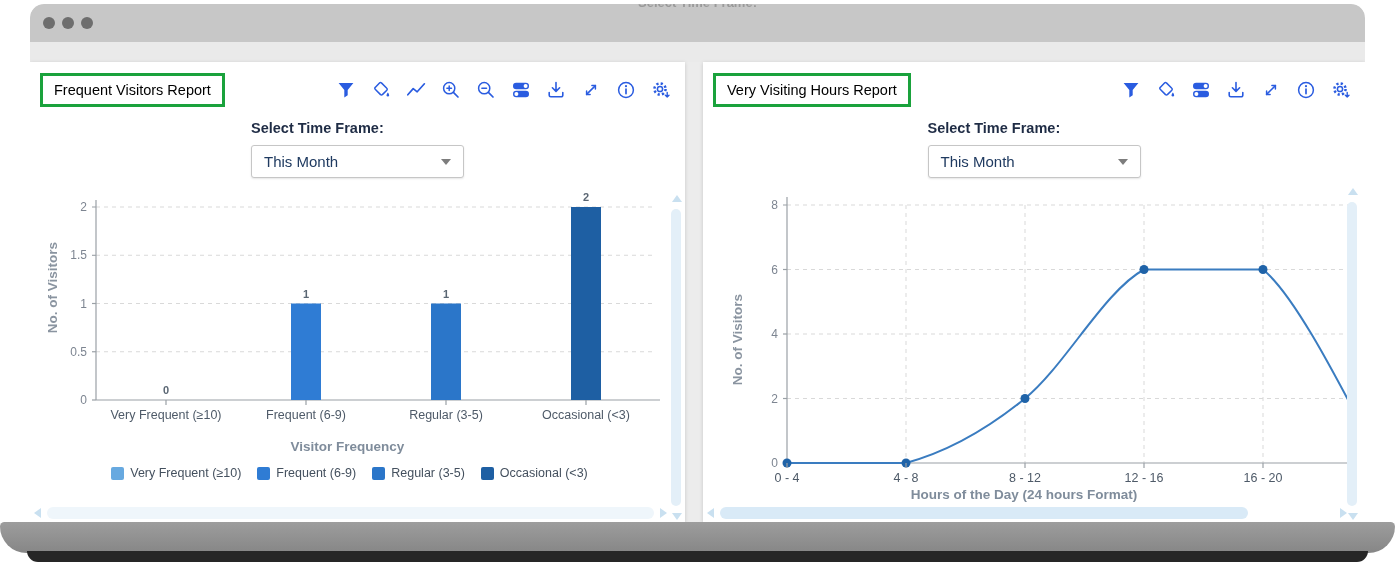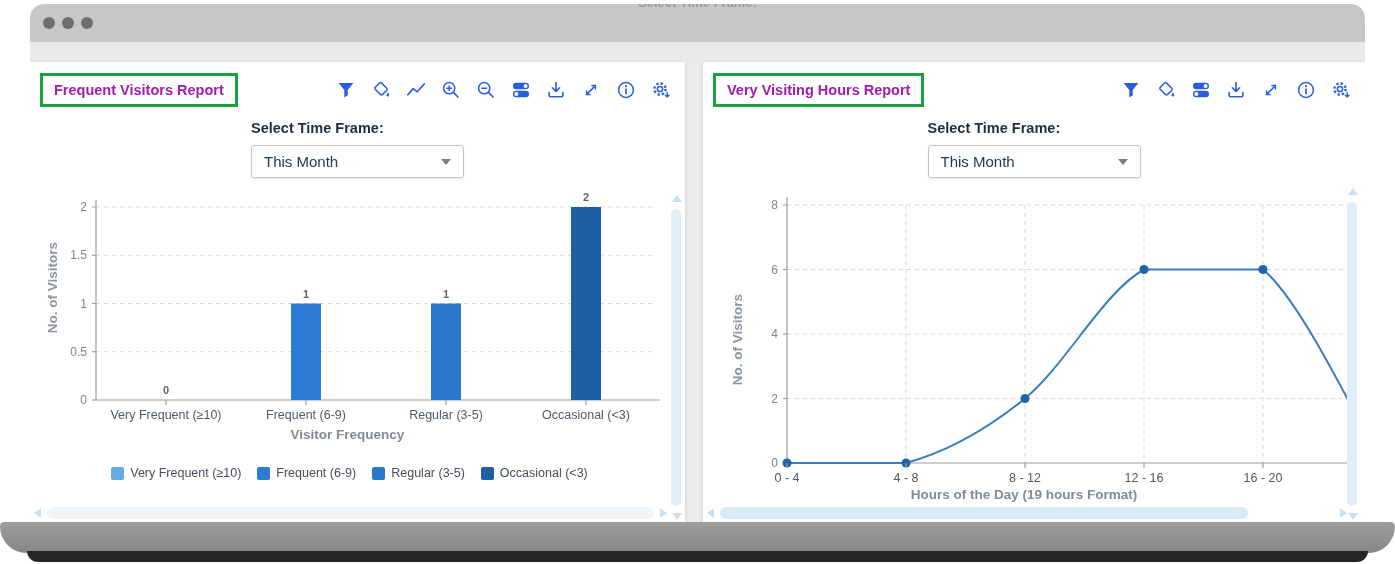--- a/index.html
+++ b/index.html
@@ -20,21 +20,21 @@
         background:linear-gradient(#9d9d9d,#868686);border-radius:6px 6px 36px 36px;}
   .base-bar{position:absolute;left:27px;top:551px;width:1341px;height:11px;background:#262626;
         border-radius:0 0 12px 12px;}
 
   
   .panel{position:absolute;top:0;height:460px;background:#ffffff;box-shadow:0 1px 4px rgba(0,0,0,.16);overflow:hidden;}
   .panel-left{left:0;width:655px;}
   .panel-right{left:673px;width:662px;}
   .panel-header{display:flex;justify-content:space-between;align-items:center;padding:11px 14px 0 10px;}
   .title-box{border:3px solid #1aa23c;background:#fff;padding:5px 11px;}
-  .title-box span{font-size:14.5px;font-weight:700;color:#a21caf;}
+  .title-box span{font-size:14.5px;font-weight:400;color:#000000;}
   .toolbar{display:flex;align-items:center;gap:15px;}
   .toolbar .tb-icon{display:inline-flex;width:20px;height:20px;cursor:pointer;}
   .toolbar svg{width:20px;height:20px;}
 
   .timeframe{width:213px;margin:13px auto 0;}
   .tf-label{font-size:14.5px;font-weight:700;color:#1f2c45;margin-bottom:9px;}
   .tf-select{height:31px;border:1px solid #c6c6c6;border-radius:3px;background:#fff;
              box-shadow:0 1px 2px rgba(0,0,0,.10);display:flex;align-items:center;
              justify-content:space-between;padding:0 12px;cursor:pointer;}
   .tf-select .tf-value{font-size:15px;color:#1f3a60;text-align:right;}
@@ -44,21 +44,21 @@
   
   .chart-svg{position:absolute;}
   #bar-svg{left:4px;top:130px;}
   #line-svg{left:0;top:120px;}
   .y-axis-title{position:absolute;width:160px;text-align:center;font-size:13.5px;font-weight:700;
                 color:#8a94a0;transform:rotate(-90deg);}
   .panel-left .y-axis-title{left:-58px;top:218px;}
   .panel-right .y-axis-title{left:-46px;top:270px;}
   .x-axis-title{position:absolute;left:0;right:20px;text-align:center;font-size:13.5px;
                 font-weight:700;color:#7f8c9b;}
-  .panel-left .x-axis-title{top:365px;}
+  .panel-left .x-axis-title{top:377px;}
   .panel-right .x-axis-title{top:425px;}
   .legend{position:absolute;left:0;right:16px;display:flex;justify-content:center;gap:16px;}
   #legend-0{top:404px;}
   #legend-1{top:444px;height:11px;overflow:hidden;}
   .legend-item{display:flex;align-items:center;gap:6px;cursor:pointer;}
   .legend-swatch{width:13px;height:13px;border-radius:2px;}
   .legend-dot{width:8px;height:8px;border-radius:50%;}
   .legend-label{font-size:12.5px;color:#44505e;}
 
   
@@ -342,21 +342,21 @@
             <circle cx="322" cy="216.5" r="4.5" fill="#1f63a8"></circle>
             <line x1="322" y1="281" x2="322" y2="286" stroke="#9aa0a6" stroke-width="1.2"></line>
             <text x="322" y="300" text-anchor="middle" fill="#4e5a68" font-size="12.5">8 - 12</text>
             <circle cx="441" cy="87.5" r="4.5" fill="#1f63a8"></circle>
             <line x1="441" y1="281" x2="441" y2="286" stroke="#9aa0a6" stroke-width="1.2"></line>
             <text x="441" y="300" text-anchor="middle" fill="#4e5a68" font-size="12.5">12 - 16</text>
             <circle cx="560" cy="87.5" r="4.5" fill="#1f63a8"></circle>
             <line x1="560" y1="281" x2="560" y2="286" stroke="#9aa0a6" stroke-width="1.2"></line>
             <text x="560" y="300" text-anchor="middle" fill="#4e5a68" font-size="12.5">16 - 20</text>
           </svg>
-        <div class="x-axis-title">Hours of the Day (19 hours Format)</div>
+        <div class="x-axis-title">Hours of the Day (24 hours Format)</div>
         <div class="legend" id="legend-1">
             <span class="legend-item">
               <span class="legend-dot" style="background: rgb(47, 124, 212);"></span>
               <span class="legend-label">No. of Visitors</span>
             </span>
           </div>
         <div class="vscroll">
           <span class="vs-arrow vs-up"></span>
           <span class="vs-thumb"></span>
           <span class="vs-arrow vs-down"></span>

